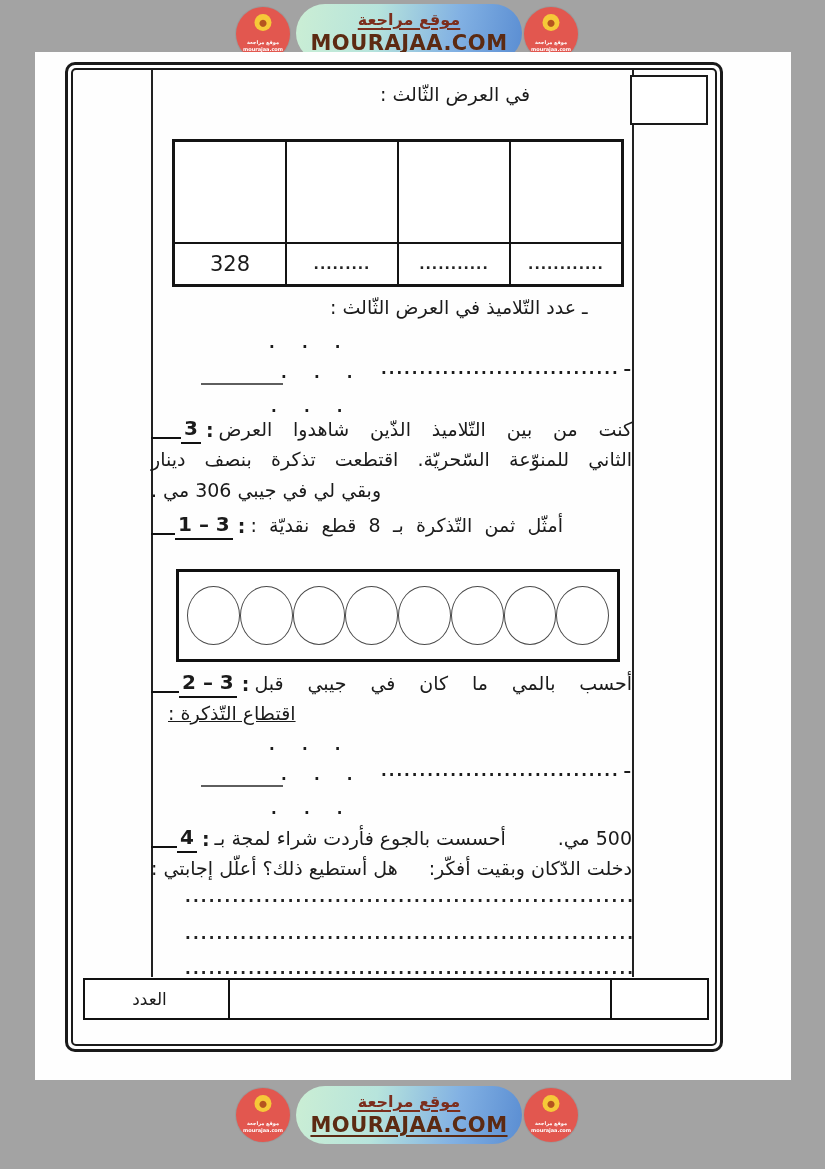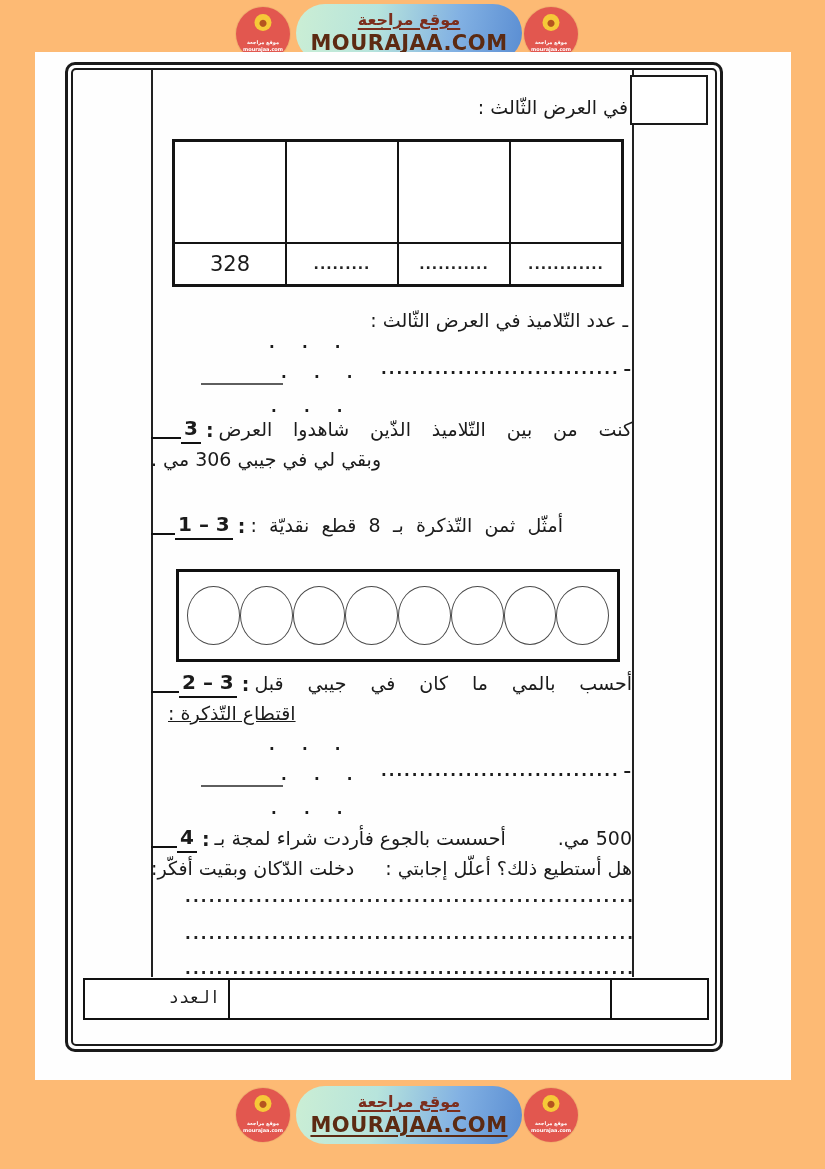--- a/index.html
+++ b/index.html
@@ -1,18 +1,18 @@
 <!DOCTYPE html>
 <html><head>
 <meta charset="utf-8">
 <style>
   html,body{margin:0;padding:0;}
   #screen{
     position:relative; width:825px; height:1169px;
-    background:#fdba74; overflow:hidden;
+    background:#a3a3a3; overflow:hidden;
     font-family:"DejaVu Sans", sans-serif; color:#1b1b1b;
   }
   .abs{position:absolute;}
   
   .logo{
     width:54px;height:54px;border-radius:50%;
     background:#e2574f; position:absolute;
     box-shadow:0 0 0 1px rgba(0,0,0,0.05);
   }
   .logo .logo-sun{
@@ -44,21 +44,21 @@
   .sheet{left:35px; top:52px; width:756px; height:1028px; background:#fefefe;}
   .frame-outer{left:65px; top:62px; width:652px; height:984px;
     border:3px solid #1a1a1a; border-radius:10px;}
   .frame-inner{left:71px; top:68px; width:642px; height:974px;
     border:2px solid #1a1a1a; border-radius:5px;}
   .content-col{left:151px; top:70px; width:479px; height:907px;
     border-left:2px solid #222; border-right:2px solid #222;}
   .tr-box{left:630px; top:75px; width:74px; height:46px; border:2px solid #1a1a1a; background:#fff;}
   
   .ar{direction:rtl; font-size:19px; line-height:30px;}
-  .flushR{text-align:right;margin-top:13px;}
+  .flushR{text-align:left;}
   .flushL{text-align:left;}
   .qline{display:flex; align-items:flex-end; height:31px;}
   .qtab{border-bottom:2.5px solid #111; margin-bottom:5px;}
   .w24{width:24px;} .w26{width:26px;} .w28{width:28px;} .w30{width:30px;}
   .qnum{direction:rtl; font-weight:bold; font-size:20px; line-height:28px;
     border-bottom:2.5px solid #111; padding:0 3px;}
   .qcolon{font-weight:bold; font-size:19px; padding:0 5px; line-height:28px;}
   .qfill{flex:1; direction:rtl; font-size:19px; line-height:30px;
     text-align:justify; text-align-last:justify;}
   .qfill-left{flex:1; direction:rtl; font-size:19px; line-height:30px; text-align:left;}
@@ -83,21 +83,21 @@
     display:flex; align-items:center; justify-content:space-between; padding:0 8px;
     box-sizing:border-box; background:#fff;}
   .coin{width:56px; height:57px; border:1.6px solid #4a4a4a; border-radius:50%;}
   
   .dotline{position:absolute; left:185px; width:447px; height:24px; overflow:hidden;
     white-space:nowrap; font-size:15px; font-weight:bold; letter-spacing:2.2px; color:#222;}
   
   .brow{left:83px; top:978px; width:622px; height:38px; border:2.5px solid #111;
     display:flex; background:#fff; box-sizing:content-box;}
   .brow .c1{width:145px; border-right:2.5px solid #111; display:flex;
-    align-items:center; justify-content:flex-end; padding-right:8px; box-sizing:border-box;font-family:Liberation Mono, monospace;}
+    align-items:center; justify-content:center; padding-right:14px; box-sizing:border-box;}
   .brow .c1 span{direction:rtl; font-size:17px; line-height:20px;}
   .brow .c2{flex:1;}
   .brow .c3{width:95px; border-left:2.5px solid #111;}
 </style>
 </head>
 <body>
 
 <div id="screen">
 
   <div class="logo abs" style="left:236px; top:7px;">
@@ -151,20 +151,21 @@
     <div class="trip" style="left:120px; top:64px;">. . .</div>
   </div>
 
   <div class="abs" style="left:151px; top:413px; width:481px;">
     <div class="qline">
       <span class="qtab w30"></span>
       <span class="qnum">3</span>
       <span class="qcolon">:</span>
       <span class="qfill">كنت من بين التّلاميذ الذّين شاهدوا العرض</span>
     </div>
+    <div class="ar just" style="height:31px;">الثاني للمنوّعة السّحريّة. اقتطعت تذكرة بنصف دينار</div>
     <div class="ar flushL" style="height:31px;">وبقي لي في جيبي 306 مي .</div>
   </div>
 
   <div class="qline abs" style="left:151px; top:509px; width:412px;">
     <span class="qtab w24"></span>
     <span class="qnum">3 – 1</span>
     <span class="qcolon">:</span>
     <span class="qfill">أمثّل ثمن التّذكرة بـ 8 قطع نقديّة :</span>
   </div>
 
@@ -199,22 +200,22 @@
   </div>
 
   <div class="qline abs" style="left:151px; top:822px; width:481px;">
     <span class="qtab w26"></span>
     <span class="qnum">4</span>
     <span class="qcolon">:</span>
     <span class="qfill-left">أحسست بالجوع فأردت شراء لمجة بـ</span>
     <span class="ar" dir="ltr" style="font-size:19px; line-height:30px;">500 مي.</span>
   </div>
   <div class="abs" style="left:151px; top:853px; width:481px; display:flex; justify-content:space-between;">
+    <span class="ar">هل أستطيع ذلك؟ أعلّل إجابتي :</span>
     <span class="ar">دخلت الدّكان وبقيت أفكّر:</span>
-    <span class="ar">هل أستطيع ذلك؟ أعلّل إجابتي :</span>
   </div>
 
   <div class="dotline" style="top:888px;">..........................................................................................</div>
   <div class="dotline" style="top:925px;">..........................................................................................</div>
   <div class="dotline" style="top:960px;">..........................................................................................</div>
 
   <div class="brow abs">
     <div class="c1">
       <span>العدد</span>
     </div>

